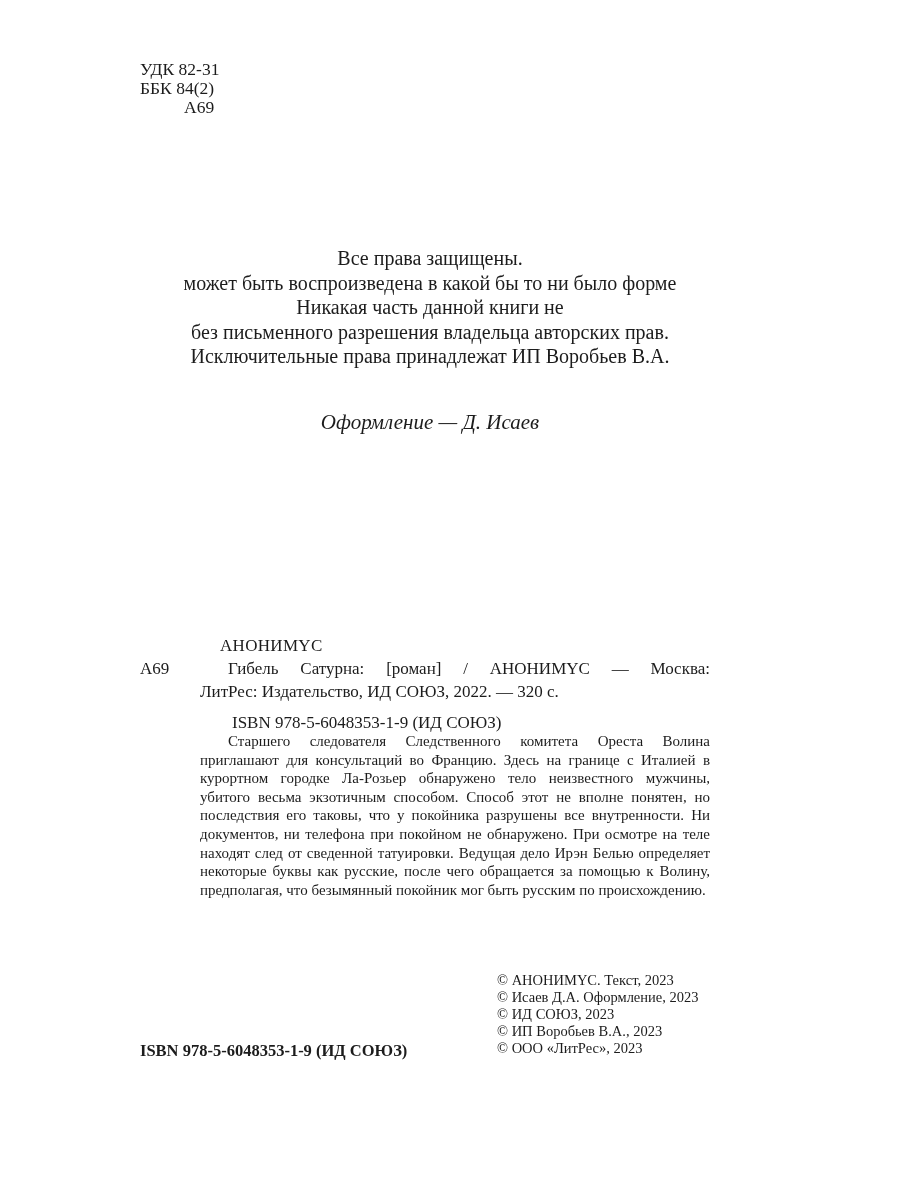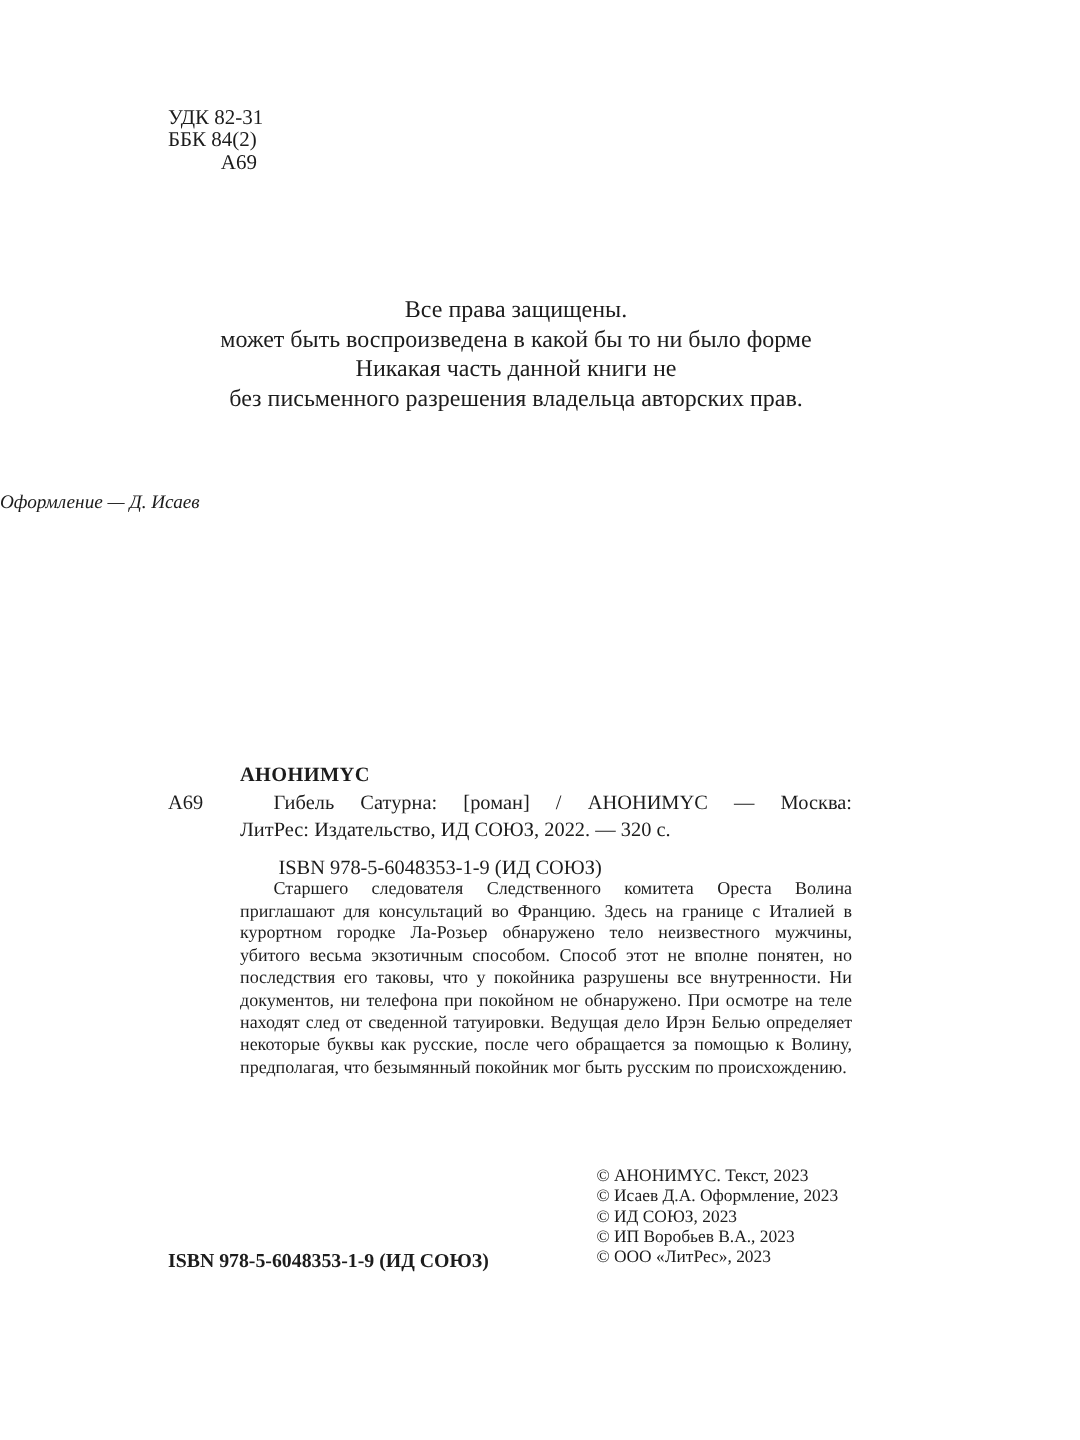--- a/index.html
+++ b/index.html
@@ -21,58 +21,57 @@
     background: #ffffff;
   }
 
   
   .classification {
     position: absolute;
     left: 140px;
     top: 60px;
     font-size: 17.5px;
     line-height: 19px;
-    margin-top: 28px;
   }
   .classification .code-line { white-space: pre; }
   .classification .author-code { padding-left: 44px; }
 
   
   .rights {
     position: absolute;
     left: 0;
     top: 246px;
     width: 860px;
     text-align: center;
     font-size: 20px;
     line-height: 24.5px;
   }
 
   .design-credit {
     position: absolute;
     left: 0;
     top: 410px;
     width: 860px;
-    text-align: left;
+    text-align: center;
     font-style: italic;
-    font-size: 16px;
+    font-size: 21px;
   }
 
   
   .biblio {
     position: absolute;
     left: 140px;
     top: 634px;
     width: 570px;
     font-size: 17px;
     line-height: 23px;
   }
   .biblio .author-name {
-    margin-left: 60px;
-    font-weight: bold;
+    margin-left: 80px;
+    font-weight: normal;
     letter-spacing: 0.3px;
   }
   .biblio .entry {
     position: relative;
   }
   .biblio .entry-code {
     position: absolute;
     left: 0;
     top: 0;
   }
@@ -135,20 +134,21 @@
     <div class="code-line">УДК 82-31</div>
     <div class="code-line">ББК 84(2)</div>
     <div class="code-line author-code">А69</div>
   </div>
 
   <div class="rights">
     <div>Все права защищены.</div>
     <div>может быть воспроизведена в какой бы то ни было форме</div>
     <div>Никакая часть данной книги не</div>
     <div>без письменного разрешения владельца авторских прав.</div>
+    <div>Исключительные права принадлежат ИП Воробьев В.А.</div>
   </div>
 
   <div class="design-credit">Оформление — Д. Исаев</div>
 
   <div class="biblio">
     <div class="author-name">АНОНИМYC</div>
     <div class="entry">
       <div class="entry-code">А69</div>
       <div class="entry-text">
         <div class="entry-line1">Гибель Сатурна: [роман] / АНОНИМYC — Москва:</div>

